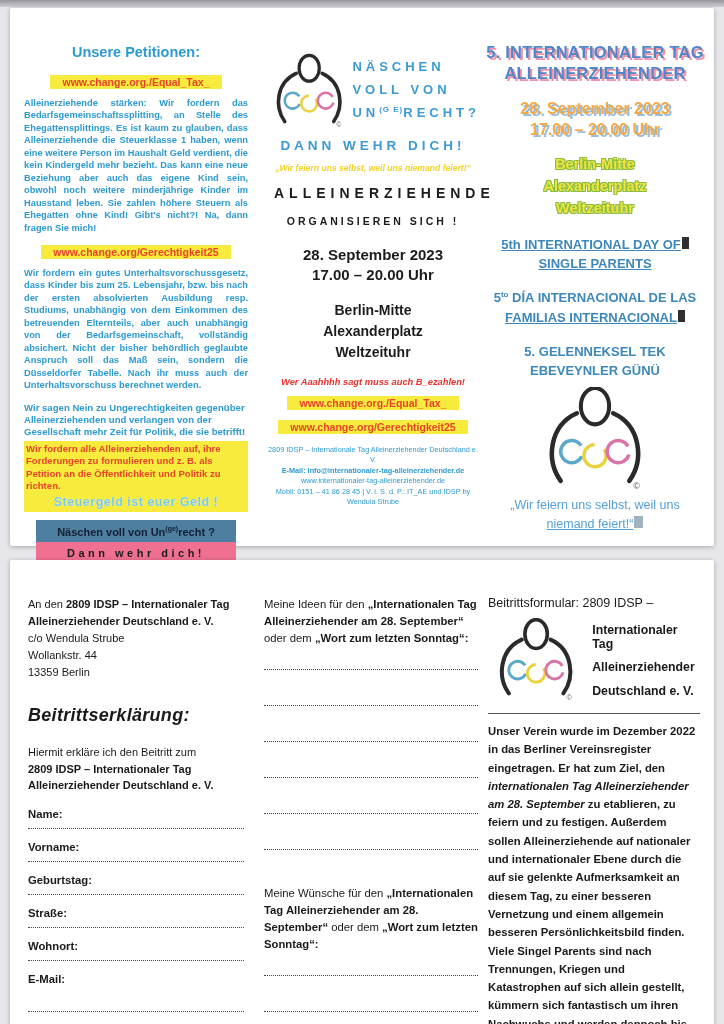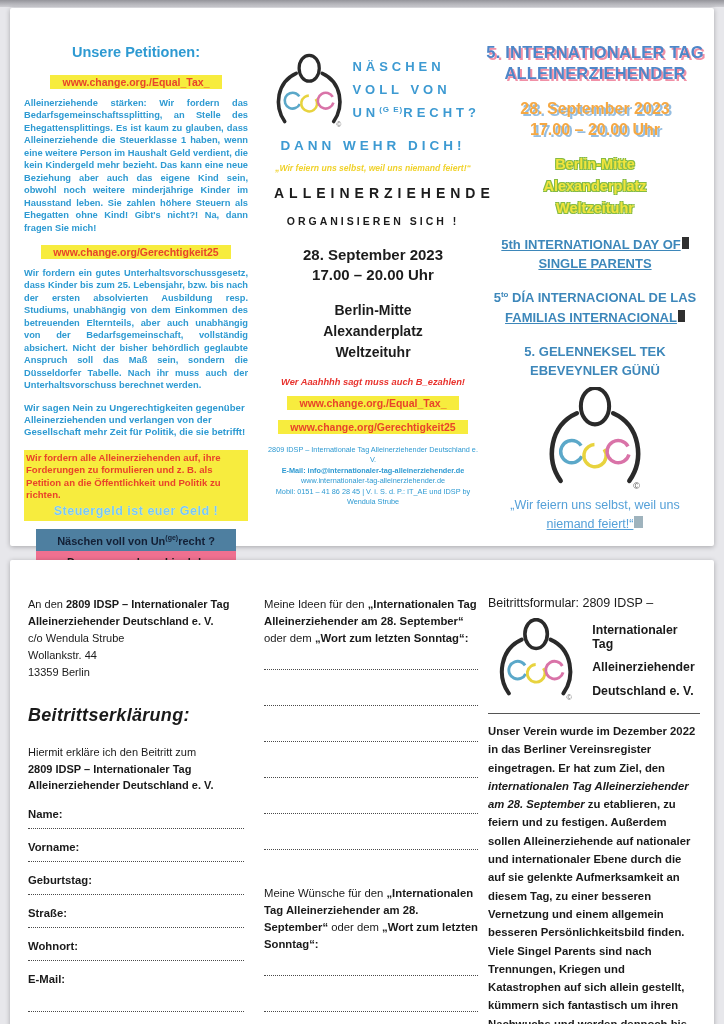--- a/index.html
+++ b/index.html
@@ -12,21 +12,21 @@
   .cols{display:flex;height:100%;}
   .col{box-sizing:border-box;}
 
   
   .p1-left{width:250px;padding:36px 12px 0 14px;}
   .pet-heading{color:#2e9ad2;font-weight:700;font-size:14.5px;text-align:center;margin-bottom:12px;}
   .link-row{text-align:center;margin:6px 0 7px;}
   .hl-link{background:#f7ec3e;color:#e8442a;font-weight:700;font-size:10.5px;padding:1px 12px;}
   .blue-just{color:#2e9ad2;font-weight:700;font-size:9.3px;line-height:1.34;text-align:justify;margin:6px 0 8px;}
   .blue-left{color:#2e9ad2;font-weight:700;font-size:9.6px;line-height:1.3;text-align:left;margin:10px 0 2px;}
-  .yellow-block{background:#f7ec3e;padding:2px 2px 3px;margin-top:11px;}
+  .yellow-block{background:#f7ec3e;padding:2px 2px 3px;margin-top:2px;}
   .red-on-yellow{color:#e8442a;font-weight:700;font-size:9.6px;line-height:1.3;text-align:left;margin:0 0 2px;}
   .steuergeld{color:#79c8ec;font-weight:700;font-size:12.5px;text-align:center;letter-spacing:.5px;
               text-shadow:0 0 1px #fff;}
   .banner{margin:0 12px;text-align:center;font-weight:700;}
   .banner-blue{background:#4e7fa0;color:#132036;font-size:11px;padding:5px 0;margin-top:8px;}
   .banner-pink{background:#ef7090;color:#1c1c1c;font-size:11px;letter-spacing:3.5px;padding:5px 0;}
   .banner-yellow{background:#f7ec3e;color:#1c1c1c;font-size:10.5px;padding:5px 0;}
   .banner sup{font-size:7px;}
 
   

